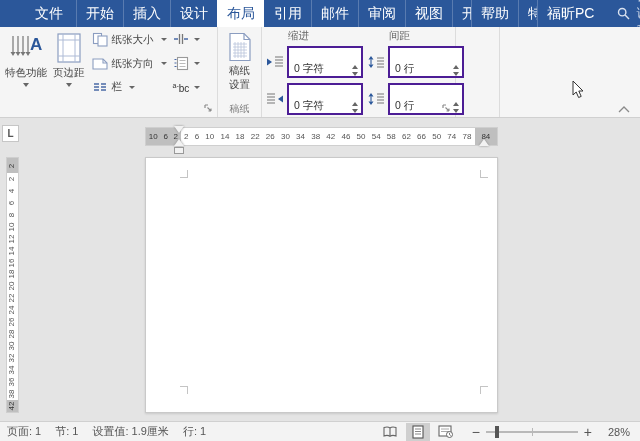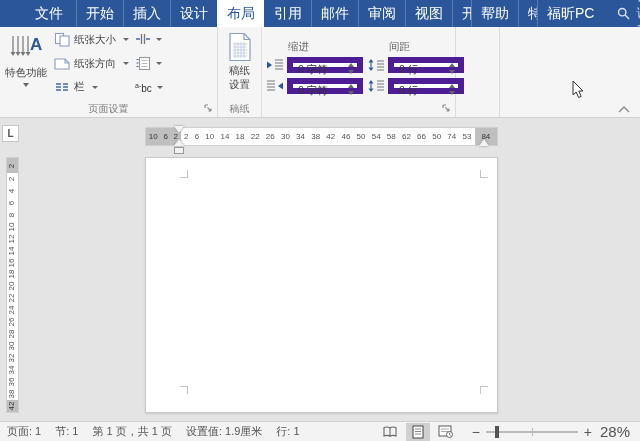--- a/index.html
+++ b/index.html
@@ -28,21 +28,21 @@
   .caret.s { margin:0 0 0 3px; border-top-width:3px; }
   .midcol { display:flex; flex-direction:column; justify-content:space-between; height:66px; padding:1px 2px; }
   .midbtn { display:flex; align-items:center; gap:4px; font-size:10.5px; color:#444; padding:1px 2px; white-space:nowrap; }
   .smallcol { display:flex; flex-direction:column; justify-content:space-between; height:66px; padding:1px 0; }
   .smallbtn { display:flex; align-items:center; gap:2px; padding:1px 2px; }
   .hyph { font-size:10px; color:#333; line-height:1; }
   .hyph sup { font-size:7px; }
   .parcol { display:flex; flex-direction:column; margin:0 2px; }
   .parhead { font-size:10.5px; color:#666; margin:0 0 3px 22px; }
   .sprow { display:flex; align-items:center; gap:3px; margin-bottom:5px; }
-  .spin { width:76px; height:16px; background:#fff; border:6px solid #4c1d95; display:flex; align-items:flex-start; }
+  .spin { width:76px; height:32px; background:#fff; border:2px solid #4c1d95; display:flex; align-items:flex-end; }
   .spin .val { flex:1; padding-left:5px; font-size:10.5px; color:#333; white-space:nowrap; }
   .spin .arrows { width:11px; display:flex; flex-direction:column; align-items:center; gap:3px; padding-right:2px; }
   .tri-up { width:0; height:0; border-left:3px solid transparent; border-right:3px solid transparent; border-bottom:4px solid #666; }
   .tri-dn { width:0; height:0; border-left:3px solid transparent; border-right:3px solid transparent; border-top:4px solid #666; }
   .collapse { position:absolute; right:10px; bottom:4px; }
 
   
   .main { position:absolute; top:118px; left:0; width:640px; height:303px; background:#e4e4e4; }
   .tabsel { position:absolute; left:2px; top:7px; width:17px; height:17px; background:#fff; border:1px solid #c6c6c6; display:flex; align-items:center; justify-content:center; font-size:10px; font-weight:bold; color:#555; }
   .hruler { position:absolute; left:145px; top:9px; width:353px; height:19px; background:#fff; border:1px solid #cfcfcf; display:flex; font-size:8px; color:#555; }
@@ -71,21 +71,21 @@
   .st { margin-left:14px; white-space:nowrap; }
   .st:first-child { margin-left:7px; }
   .views { display:flex; align-items:center; gap:4px; margin-left:auto; }
   .viewbtn { width:24px; height:18px; display:flex; align-items:center; justify-content:center; }
   .viewbtn.active { background:#cfcfcf; }
   .zoomctl { display:flex; align-items:center; margin:0 8px 0 14px; gap:6px; }
   .ztrack { position:relative; width:92px; height:2px; background:#b9b9b9; }
   .ztick { position:absolute; left:50%; top:-3px; width:1px; height:8px; background:#b9b9b9; }
   .zhandle { position:absolute; left:9px; top:-5px; width:4px; height:12px; background:#555; }
   .zsign { font-size:14px; color:#555; line-height:1; }
-  .zpct { margin-right:10px; font-size:15px; color:#555; width:30px; text-align:right; }
+  .zpct { margin-right:10px; font-size:11px; color:#555; width:30px; text-align:right; }
 
   .cursor { position:absolute; left:572px; top:53px; }
   svg { display:block; }
 </style>
 </head>
 <body>
 
 <div class="tabbar">
   <div style="display:contents"><span class="tab">文件</span><span class="tab">开始</span><span class="tab">插入</span><span class="tab">设计</span><span class="tab active">布局</span><span class="tab">引用</span><span class="tab">邮件</span><span class="tab">审阅</span><span class="tab">视图</span><span class="tab clip">开发工具</span><span class="tab">帮助</span><span class="tab clip">特色功能</span><span class="tab">福昕PC</span></div>
   <div class="tellme">
@@ -117,20 +117,30 @@
         <span>
           <svg width="34" height="32" viewBox="0 0 34 32">
               <path d="M4 4v16 M9 4v16 M14 4v16 M19 4v16" stroke="#777" stroke-width="1.2" fill="none"></path>
               <path d="M4 24l-2.5-4h5z M9 24l-2.5-4h5z M14 24l-2.5-4h5z M19 24l-2.5-4h5z" fill="#777"></path>
               <text x="21" y="18" font-size="17" font-weight="bold" fill="#2b579a" font-family="Liberation Sans,sans-serif">A</text>
             </svg>
         </span>
         <span class="blabel">特色功能</span>
         <span class="caret"></span>
       </div>
+      <div class="bigbtn">
+        <span>
+          <svg width="30" height="32" viewBox="0 0 30 32">
+              <rect x="4" y="2" width="22" height="28" fill="#fff" stroke="#8b9dc0" stroke-width="1.2"></rect>
+              <path d="M9 2v28 M21 2v28 M4 8h22 M4 24h22" stroke="#aebbd6" stroke-width="1"></path>
+            </svg>
+        </span>
+        <span class="blabel">页边距</span>
+        <span class="caret"></span>
+      </div>
       <div class="midcol">
         <div class="midbtn">
           <span>
             <svg width="16" height="15" viewBox="0 0 16 15">
                 <rect x="1.5" y="1.5" width="8" height="10" fill="#fff" stroke="#8b9dc0" stroke-width="1.1"></rect>
                 <rect x="6" y="4" width="9" height="10" fill="#fff" stroke="#8b9dc0" stroke-width="1.1"></rect>
               </svg>
           </span>
           <span>纸张大小</span>
           <span class="caret s"></span>
@@ -174,23 +184,20 @@
               </svg>
           </span>
           <span class="caret s"></span>
         </div>
         <div class="smallbtn">
           <span class="hyph"><sup>a-</sup><span>bc</span></span>
           <span class="caret s"></span>
         </div>
       </div>
     </div>
-    <div class="gfoot">
-        <span>页面设置</span>
-      </div>
     <span class="launcher">
       <svg width="9" height="9" viewBox="0 0 9 9">
           <path d="M1 1h3 M1 1v3" stroke="#8a8a8a" stroke-width="1.2" fill="none"></path>
           <path d="M3.5 3.5 L7 7 M7 7v-2.5 M7 7h-2.5" stroke="#8a8a8a" stroke-width="1.1" fill="none"></path>
         </svg>
     </span>
   </div>
 
   <div class="group" style="width:44px">
     <div class="gbody" style="justify-content:center">
@@ -205,21 +212,21 @@
         <span class="blabel">稿纸</span>
         <span class="blabel" style="margin-top:0">设置</span>
       </div>
     </div>
     <div class="gfoot">
         <span>稿纸</span>
       </div>
   </div>
 
   <div class="group" style="width:194px">
-    <div class="gbody" style="padding-top:13px">
+    <div class="gbody" style="padding-top:2px">
       <div class="parcol">
         <div class="parhead">缩进</div>
         <div class="sprow">
           <span>
             <svg width="18" height="14" viewBox="0 0 18 14">
                 <path d="M1 7l5-3.5v7z" fill="#2b579a" transform="rotate(180 3.5 7)"></path>
                 <path d="M9 2h8 M9 5h8 M9 8h8 M9 11h8" stroke="#777" stroke-width="1.2"></path>
               </svg>
           </span>
           <div class="spin">
@@ -331,21 +338,21 @@
         <span class="">38</span>
         <span class="">42</span>
         <span class="">46</span>
         <span class="">50</span>
         <span class="">54</span>
         <span class="">58</span>
         <span class="">62</span>
         <span class="">66</span>
         <span class="">50</span>
         <span class="">74</span>
-        <span class="">53</span>
+        <span class="">78</span>
       </div>
     <div class="hseg gray g2">
         <span class="">84</span>
       </div>
     <span class="marker m-first"></span>
     <span class="marker m-hang"></span>
     <span class="marker m-box"></span>
     <span class="marker m-right"></span>
   </div>
 
@@ -383,21 +390,20 @@
     <span class="cmark cm-tl"></span>
     <span class="cmark cm-tr"></span>
     <span class="cmark cm-bl"></span>
     <span class="cmark cm-br"></span>
   </div>
 </div>
 
 <div class="statusbar">
   <span class="st">页面: 1</span>
   <span class="st">节: 1</span>
-  <span class="st">第 1 页，共 1 页</span>
   <span class="st">设置值: 1.9厘米</span>
   <span class="st">行: 1</span>
 
   <div class="views">
     <span class="viewbtn">
       <svg width="16" height="12" viewBox="0 0 16 12">
           <path d="M8 2 C6.5 .8 4 .8 2 1.6 V10 C4 9.2 6.5 9.2 8 10.4 C9.5 9.2 12 9.2 14 10 V1.6 C12 .8 9.5 .8 8 2 Z M8 2 V10.4" fill="none" stroke="#666" stroke-width="1.1"></path>
         </svg>
     </span>
     <span class="viewbtn active">

